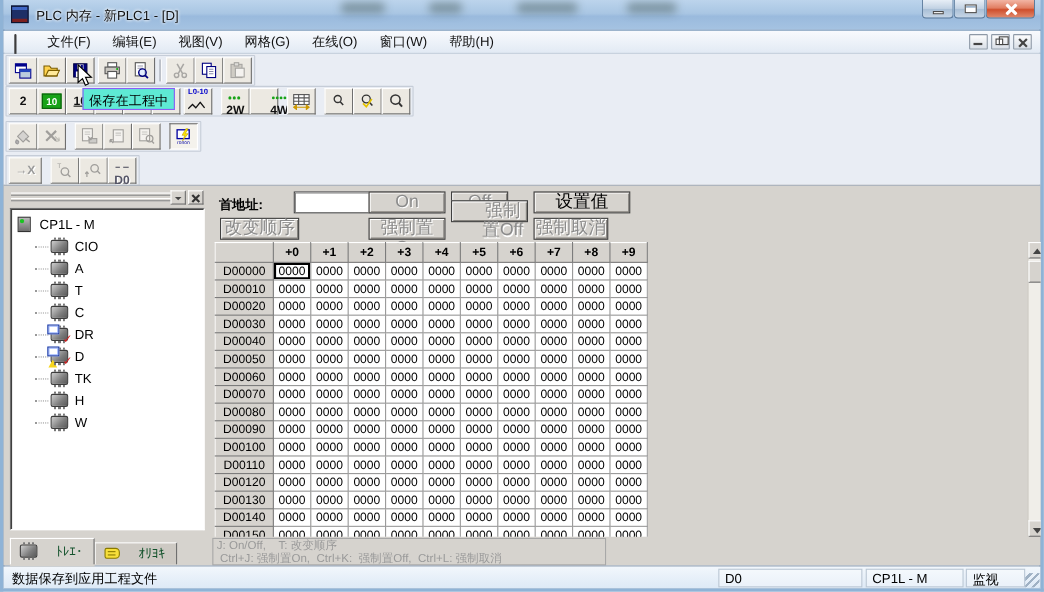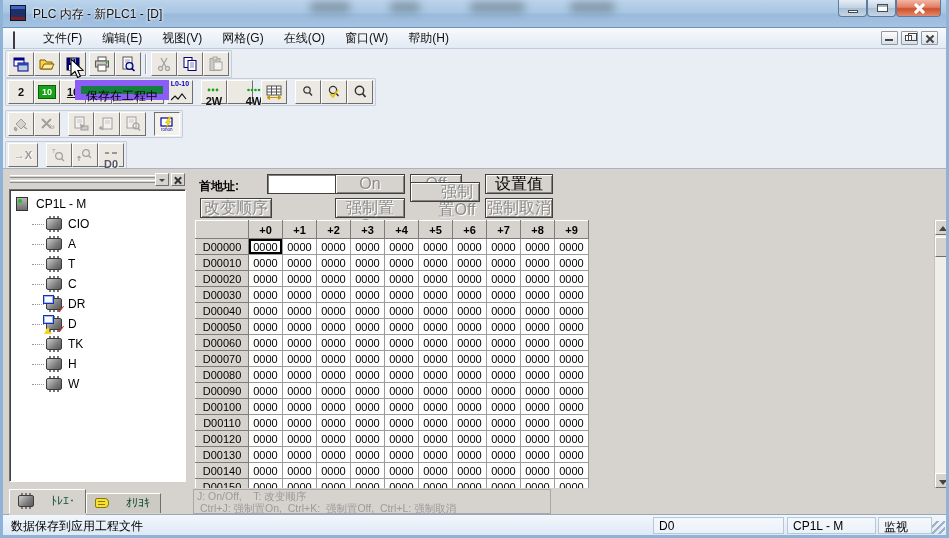--- a/index.html
+++ b/index.html
@@ -44,21 +44,21 @@
           border:1px solid #c6cdd8;border-radius:1px;}
   .btn{width:26px;height:24px;margin:0;background:#ece9e2;border:1px solid;border-color:#ffffff #6f6f6f #6f6f6f #ffffff;
        display:flex;align-items:center;justify-content:center;position:relative;}
   .gap{width:8px;height:1px;} .sgap{width:3px;height:1px;}
   .sep{width:2px;height:20px;margin:0 4px;border-left:1px solid #9aa0aa;border-right:1px solid #fff;}
   .dis .ic{opacity:.45;filter:grayscale(.9);} .dis .tglyph{color:#9a9a9a;text-shadow:1px 1px 0 #fff;}
   .ic{width:16px;height:16px;display:block;}
   .tglyph{font-size:11px;font-weight:bold;color:#111;line-height:1;}
   .pressed{border-color:#6f6f6f #ffffff #ffffff #6f6f6f;background:#f4f2ec;}
   
-  .tooltip{position:absolute;left:72px;top:80px;height:20px;padding:2px 5px 0 5px;background:#15803d;border:6px solid #8b5cf6;
+  .tooltip{position:absolute;left:72px;top:80px;height:20px;padding:2px 5px 0 5px;background:#5eead4;border:1px solid #8b5cf6;
            font-size:12px;color:#000;z-index:60;white-space:nowrap;}
   .cursor{position:absolute;left:67px;top:58px;z-index:70;}
   
   .workspace{position:absolute;left:0;top:168px;width:943px;height:346px;background:#d6d3ce;border-top:1px solid #aab2bd;}
   
   .dockhead{position:absolute;left:5px;top:4px;width:178px;height:14px;}
   .grip{position:absolute;left:2px;top:2px;width:146px;height:3px;border-top:1px solid #fff;border-bottom:1px solid #8a8a8a;}
   .grip.g2{top:7px;}
   .dock-btn{position:absolute;top:0;width:14px;height:13px;background:#d6d3ce;border:1px solid;border-color:#fff #6f6f6f #6f6f6f #fff;
             font-size:9px;line-height:11px;text-align:center;color:#222;}
@@ -496,21 +496,21 @@
         <span class="tag-icon"></span>
         <span>ｵﾘﾖｷ</span>
       </div>
     </div>
 
     <div class="main">
       <span class="addr-label">首地址:</span>
       <input class="addr-input" value="0" style="">
       <div class="pbtn dis" style="left:144px;top:5px;width:70px;">On</div>
       <div class="pbtn dis" style="left:219px;top:5px;width:52px;">Off</div>
-      <div class="pbtn" style="left:294px;top:5px;width:68px;">设置值</div>
+      <div class="pbtn" style="left:294px;top:5px;width:88px;">设置值</div>
       <div class="pbtn dis" style="left:9px;top:29px;width:72px;">改变顺序</div>
       <div class="pbtn dis" style="left:144px;top:29px;width:70px;">强制置On</div>
       <div class="pbtn dis" style="left:219px;top:13px;width:70px;padding-left:24px;">强制置Off</div>
       <div class="pbtn dis" style="left:294px;top:29px;width:68px;">强制取消</div>
 
       <div class="gridwrap">
         <table class="mem">
           <thead>
               <tr>
                 <th style="width:53px;"></th>

